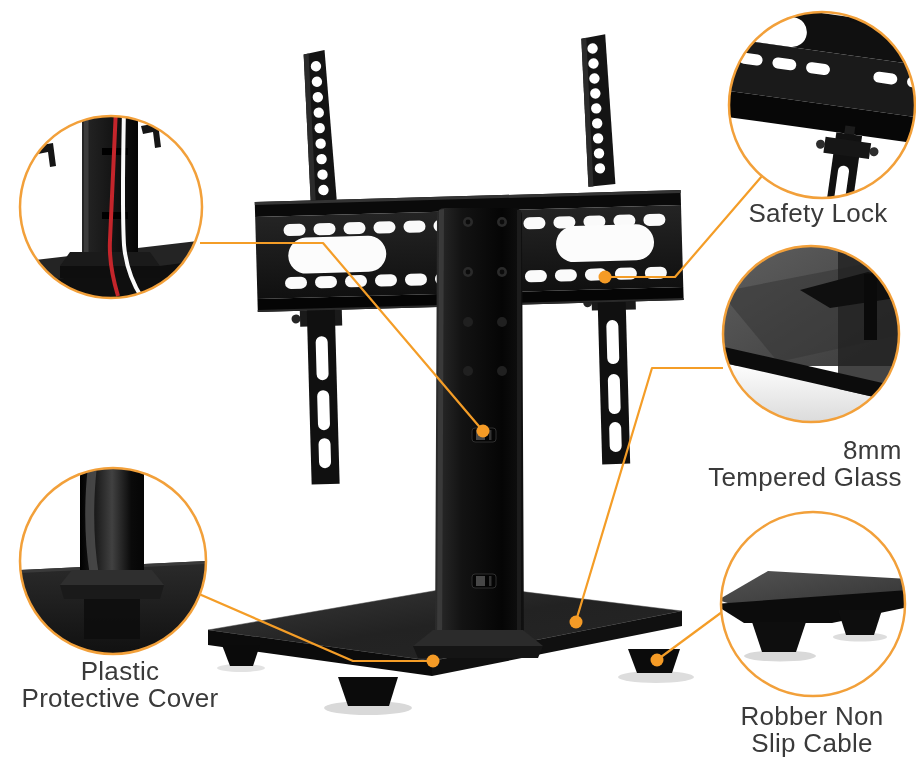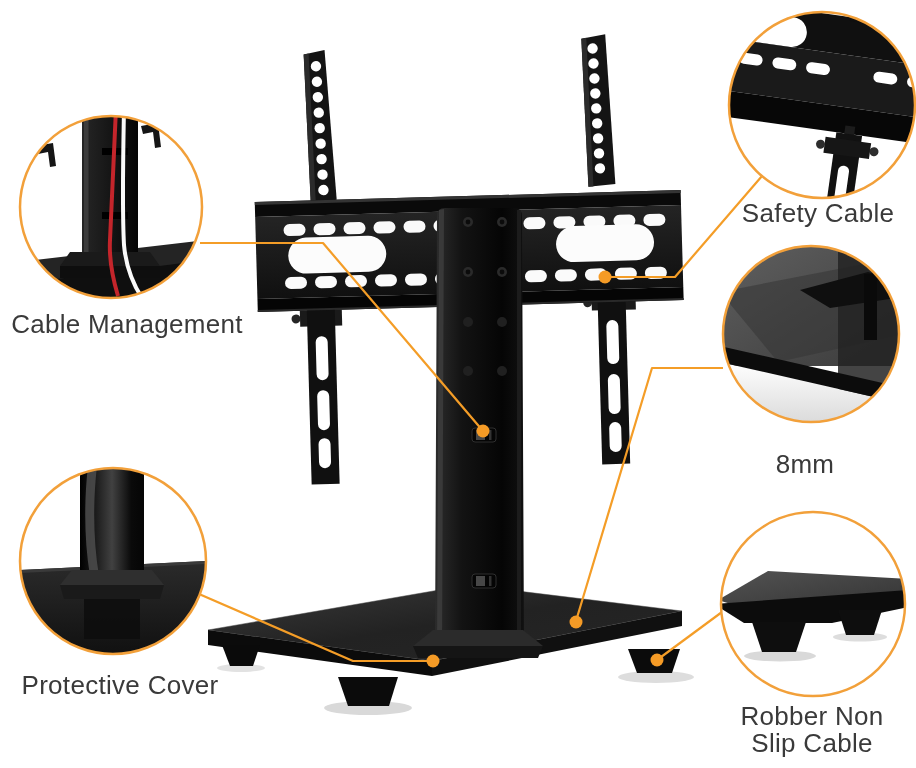--- a/index.html
+++ b/index.html
@@ -304,29 +304,28 @@
       <path d="M718,600 L768,571 L908,579 L908,592 L836,608 L744,608 Z" fill="url(#gSlabE)"></path>
       <path d="M714,604 L908,590 L908,607 L832,623 L744,623 Z" fill="#0c0c0c"></path>
       <path d="M752,622 L806,622 L796,652 L762,652 Z" fill="#0e0e0e"></path>
       <path d="M838,610 L882,610 L874,635 L846,635 Z" fill="#0e0e0e"></path>
     </g>
     <circle cx="813" cy="604" r="92" fill="none" stroke="#F2A03A" stroke-width="2.5"></circle>
   </g>
 </svg>
 
 
-<div class="callout-label" style="left:127px;top:324px;">
-  <span>Cable Management</span>
-</div>
 <div class="callout-label" style="left:818px;top:213px;">
-  <span>Safety Cable</span>
+  <span>Safety Lock</span>
 </div>
 <div class="callout-label" style="left:805px;top:464px;text-align:right;">
   <span>8mm</span>
+  <span>Tempered Glass</span>
 </div>
 <div class="callout-label" style="left:120px;top:685px;">
+  <span>Plastic</span>
   <span>Protective Cover</span>
 </div>
 <div class="callout-label" style="left:812px;top:730px;">
   <span>Robber Non</span>
   <span>Slip Cable</span>
 </div>
 </div>
 
 </body></html>

